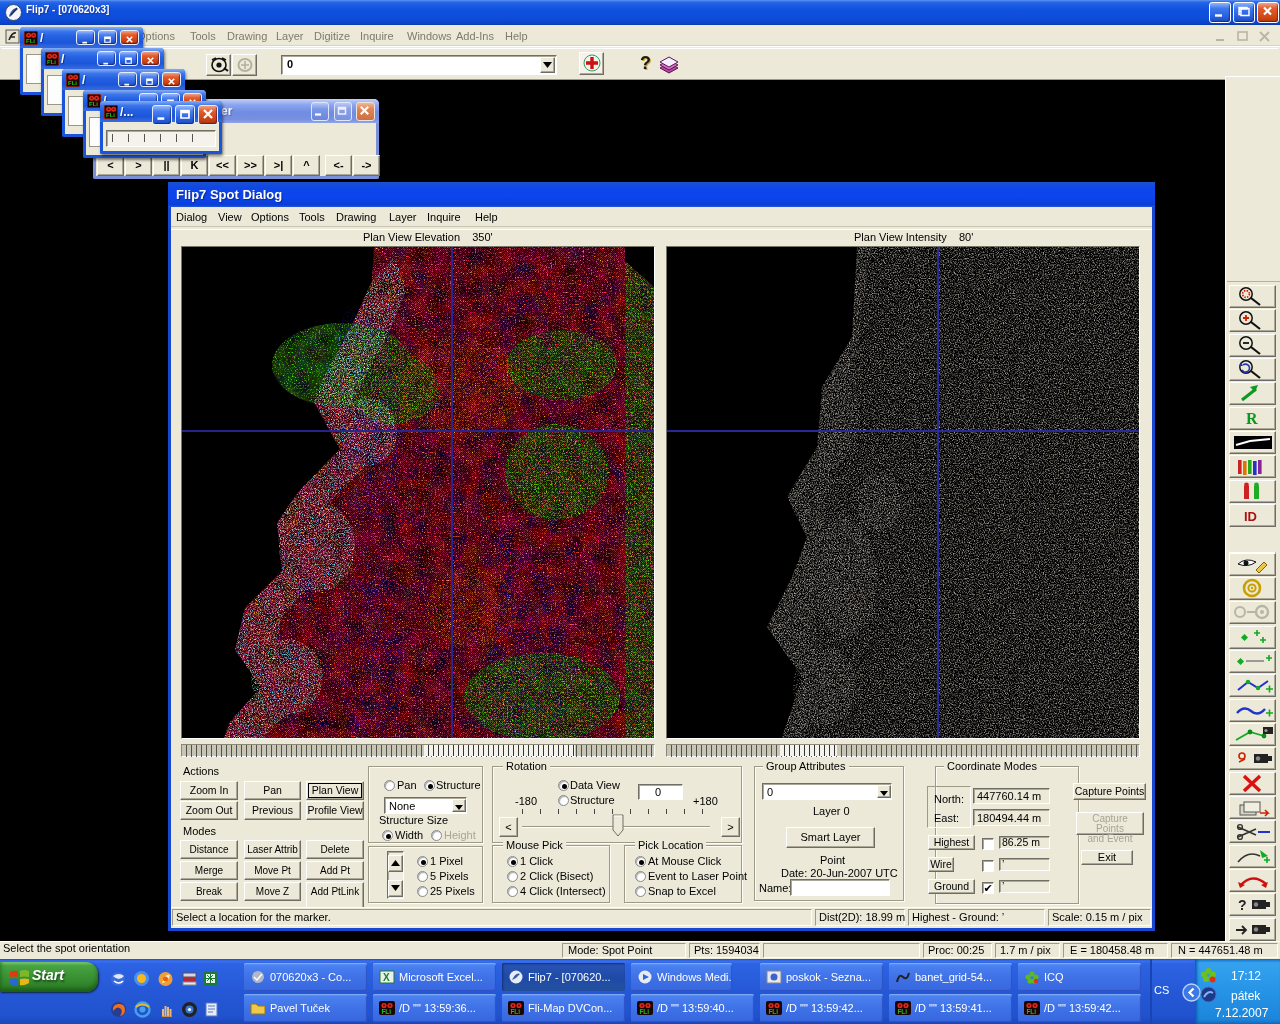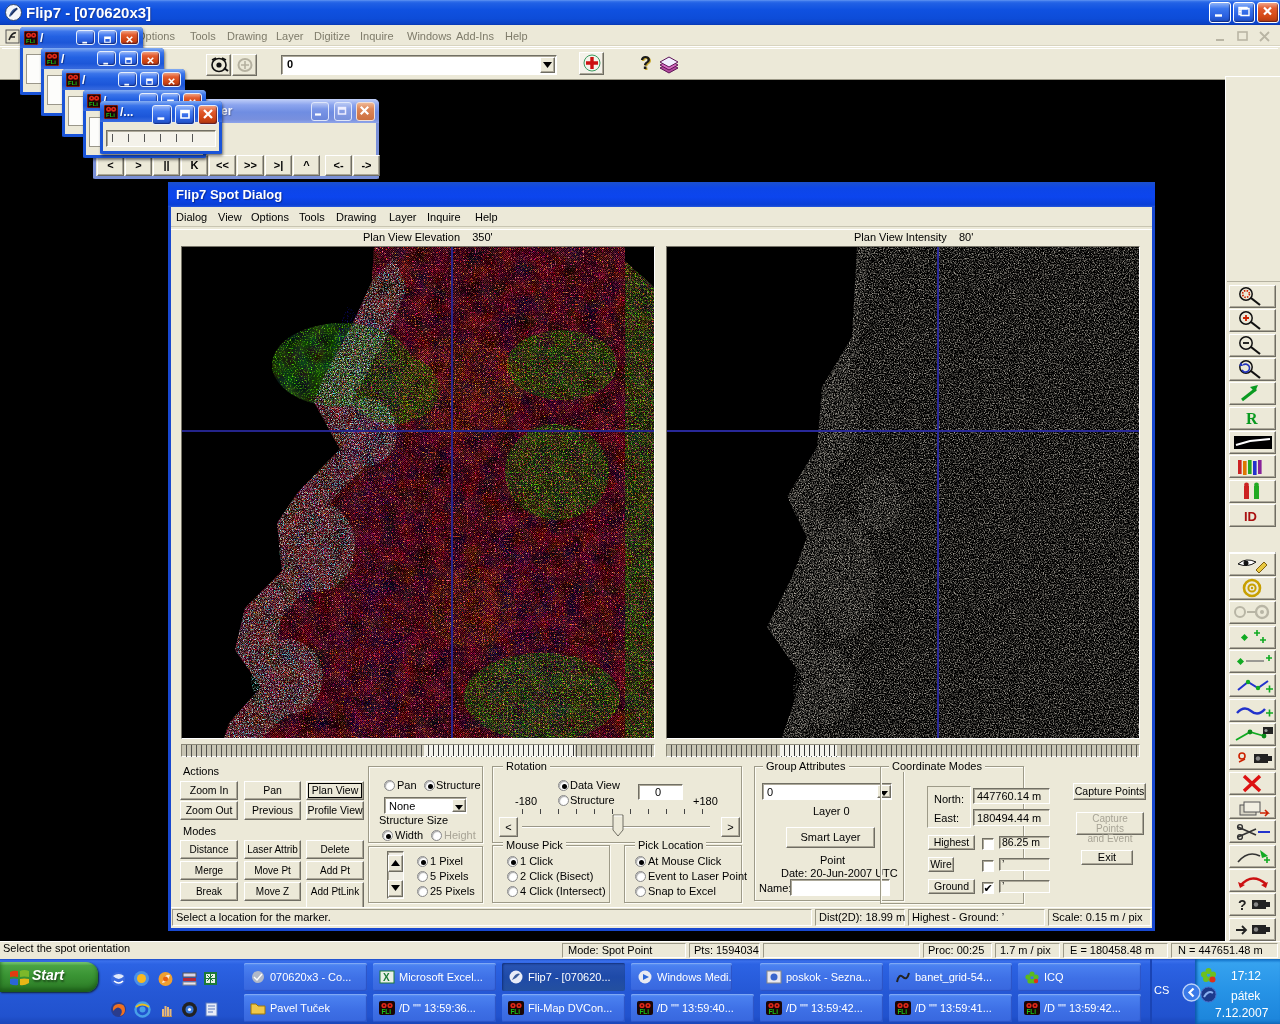--- a/index.html
+++ b/index.html
@@ -24,21 +24,21 @@
 <body>
 
 <div class="a" style="left:0;top:0;width:1280px;height:25px;
  background:linear-gradient(180deg,#6a9cf3 0%,#3a77ec 4%,#2161e5 12%,#0f51e0 40%,#0d4cd8 75%,#0a41c4 96%,#0936ad 100%);"></div>
 
 <svg class="a" style="left:5px;top:4px" width="17" height="17" viewBox="0 0 17 17">
 <circle cx="8.5" cy="8.5" r="8" fill="#f4f6fb" stroke="#30456e"></circle>
 <path d="M4 12 Q8 2 13 5 Q9 8 5 13z" fill="#3a5c9c"></path>
 <path d="M6 11 L12 4" stroke="#1c2f5e" stroke-width="1.4" fill="none"></path>
 </svg>
-<div class="a" style="left:26px;top:4px;font-size:15px;font-weight:bold;color:#fff;
+<div class="a" style="left:26px;top:4px;font-size:10px;font-weight:bold;color:#fff;
  text-shadow:1px 1px 1px #1a3a9a;">Flip7 - [070620x3]</div>
 <div class="a" style="left:1209px;top:2px;width:22px;height:21px;border-radius:3px;border:1px solid #fff;background:linear-gradient(180deg,#8fb3f8 0%,#3c77ef 30%,#2a60e0 70%,#1c4bbd 100%);box-shadow:inset -1px -1px 1px rgba(0,0,40,.4);color:#fff;font-size:11px;text-align:center;line-height:19px;"><svg width="16" height="17" viewBox="0 0 16 16">
       <path d="M3 12 h7" stroke="#fff" stroke-width="2.4"></path>
     </svg></div>
 <div class="a" style="left:1233px;top:2px;width:22px;height:21px;border-radius:3px;border:1px solid #fff;background:linear-gradient(180deg,#8fb3f8 0%,#3c77ef 30%,#2a60e0 70%,#1c4bbd 100%);box-shadow:inset -1px -1px 1px rgba(0,0,40,.4);color:#fff;font-size:11px;text-align:center;line-height:19px;"><svg width="16" height="17" viewBox="0 0 16 16">
       <path d="M5 5 h8 v7 h-8 z M3 8 h2 M3 4 h8 v1.6 h-8z M3 4 v7 h2" stroke="#fff" stroke-width="1.4" fill="none"></path>
     </svg></div>
 <div class="a" style="left:1257px;top:2px;width:22px;height:21px;border-radius:3px;border:1px solid #fff;background:linear-gradient(180deg,#f0a58a 0%,#e25b2e 28%,#d44a17 70%,#b03a10 100%);box-shadow:inset -1px -1px 1px rgba(0,0,40,.4);color:#fff;font-size:11px;text-align:center;line-height:19px;"><svg width="16" height="17" viewBox="0 0 16 16">
       <path d="M4 4 L11 11 M11 4 L4 11" stroke="#fff" stroke-width="2.2"></path>
     </svg></div>
@@ -866,21 +866,21 @@
 <div class="a t11" style="left:767px;top:786px">0</div>
 <div class="a xpbtn" style="left:877px;top:785px;width:14px;height:13px"><svg width="8" height="5" viewBox="0 0 8 5" style="margin-top:3px">
       <path d="M0 0 h8 l-4 5z" fill="#000"></path>
     </svg></div>
 <div class="a t11" style="left:813px;top:805px">Layer 0</div>
 <div class="a xpbtn" style="left:786px;top:827px;width:89px;height:21px;line-height:19px">Smart Layer</div>
 <div class="a t11" style="left:820px;top:854px">Point</div>
 <div class="a t11" style="left:781px;top:867px">Date: 20-Jun-2007  UTC</div>
 <div class="a t11" style="left:759px;top:882px">Name:</div>
 <div class="a sunk" style="left:790px;top:879px;width:100px;height:17px"></div>
-<div class="a grp" style="left:880px;top:766px;width:144px;height:138px">
+<div class="a grp" style="left:935px;top:766px;width:144px;height:138px">
     <span style="left:8px">Coordinate Modes</span>
   </div>
 <div class="a" style="left:927px;top:786px;width:44px;height:42px;border:1px solid;border-color:#9d9a88 #fff #fff #9d9a88"></div>
 <div class="a t11" style="left:934px;top:793px">North:</div>
 <div class="a t11" style="left:934px;top:812px">East:</div>
 <div class="a sunk" style="left:973px;top:788px;width:77px;height:16px;background:#ece9d8"></div>
 <div class="a t11" style="left:977px;top:790px">447760.14 m</div>
 <div class="a sunk" style="left:973px;top:809px;width:77px;height:17px;background:#ece9d8"></div>
 <div class="a t11" style="left:977px;top:812px">180494.44 m</div>
 <div class="a xpbtn" style="left:928px;top:835px;width:47px;height:15px;line-height:13px;font-size:10.5px">Highest</div>

